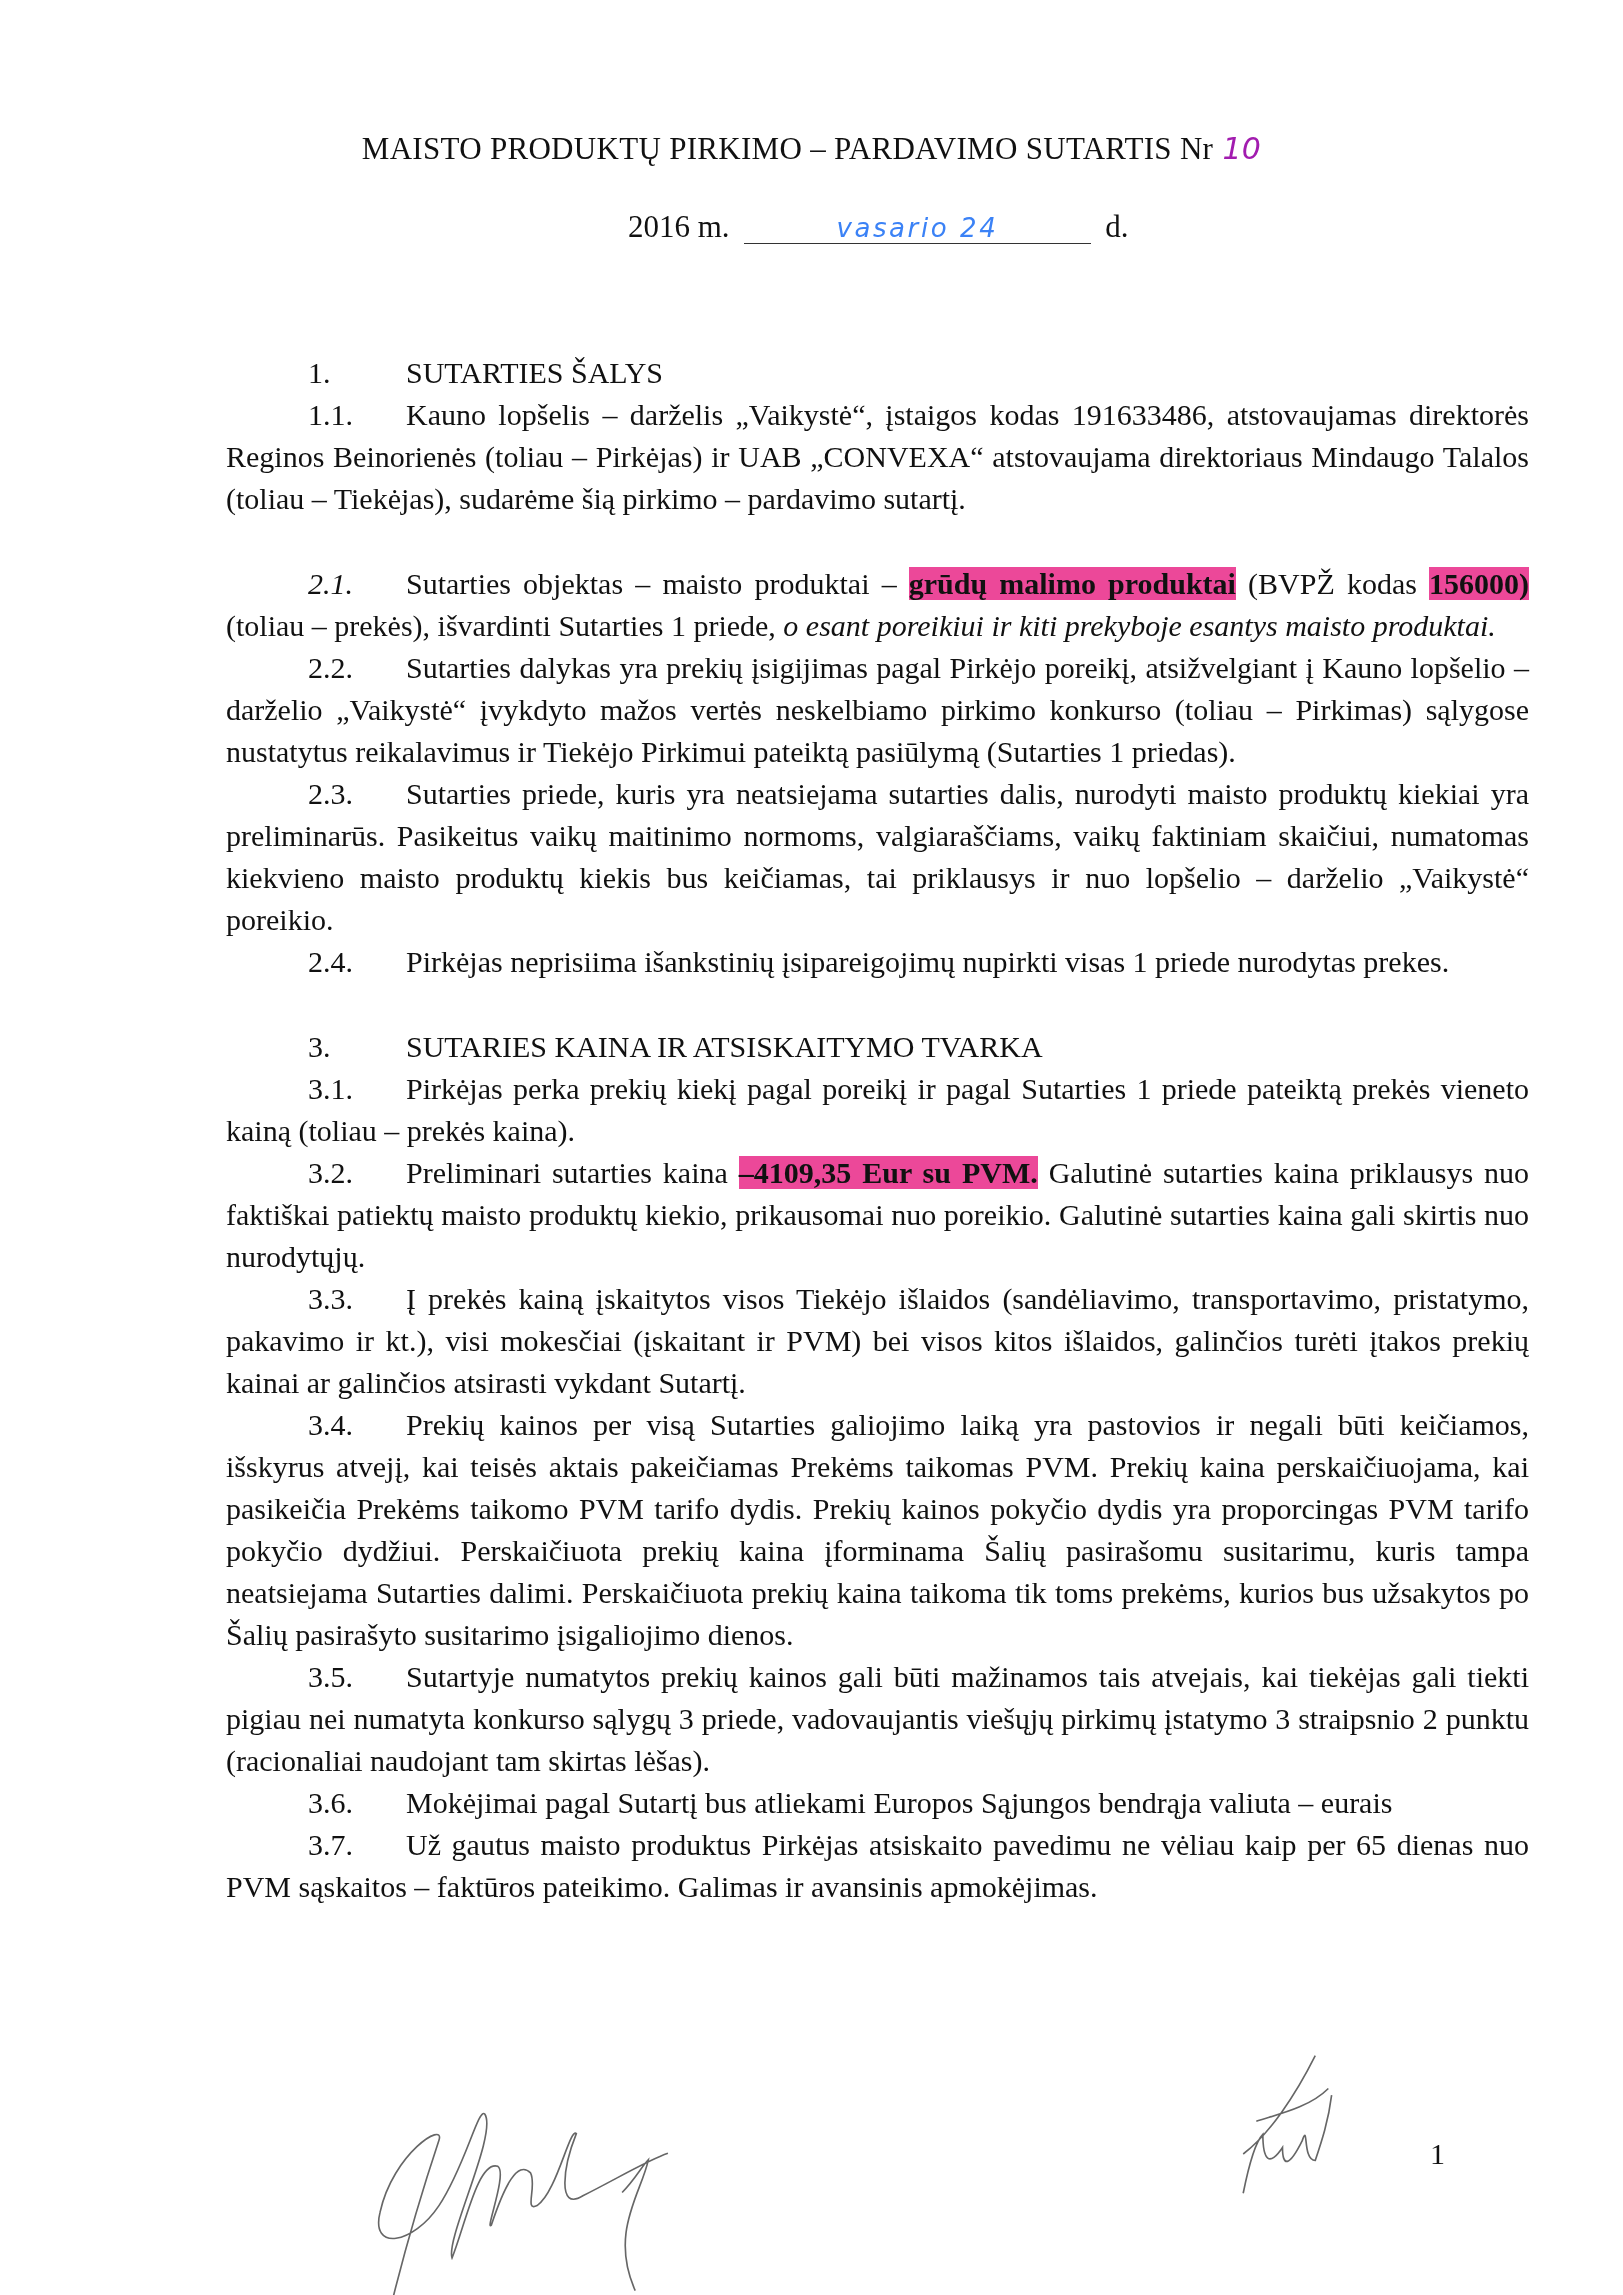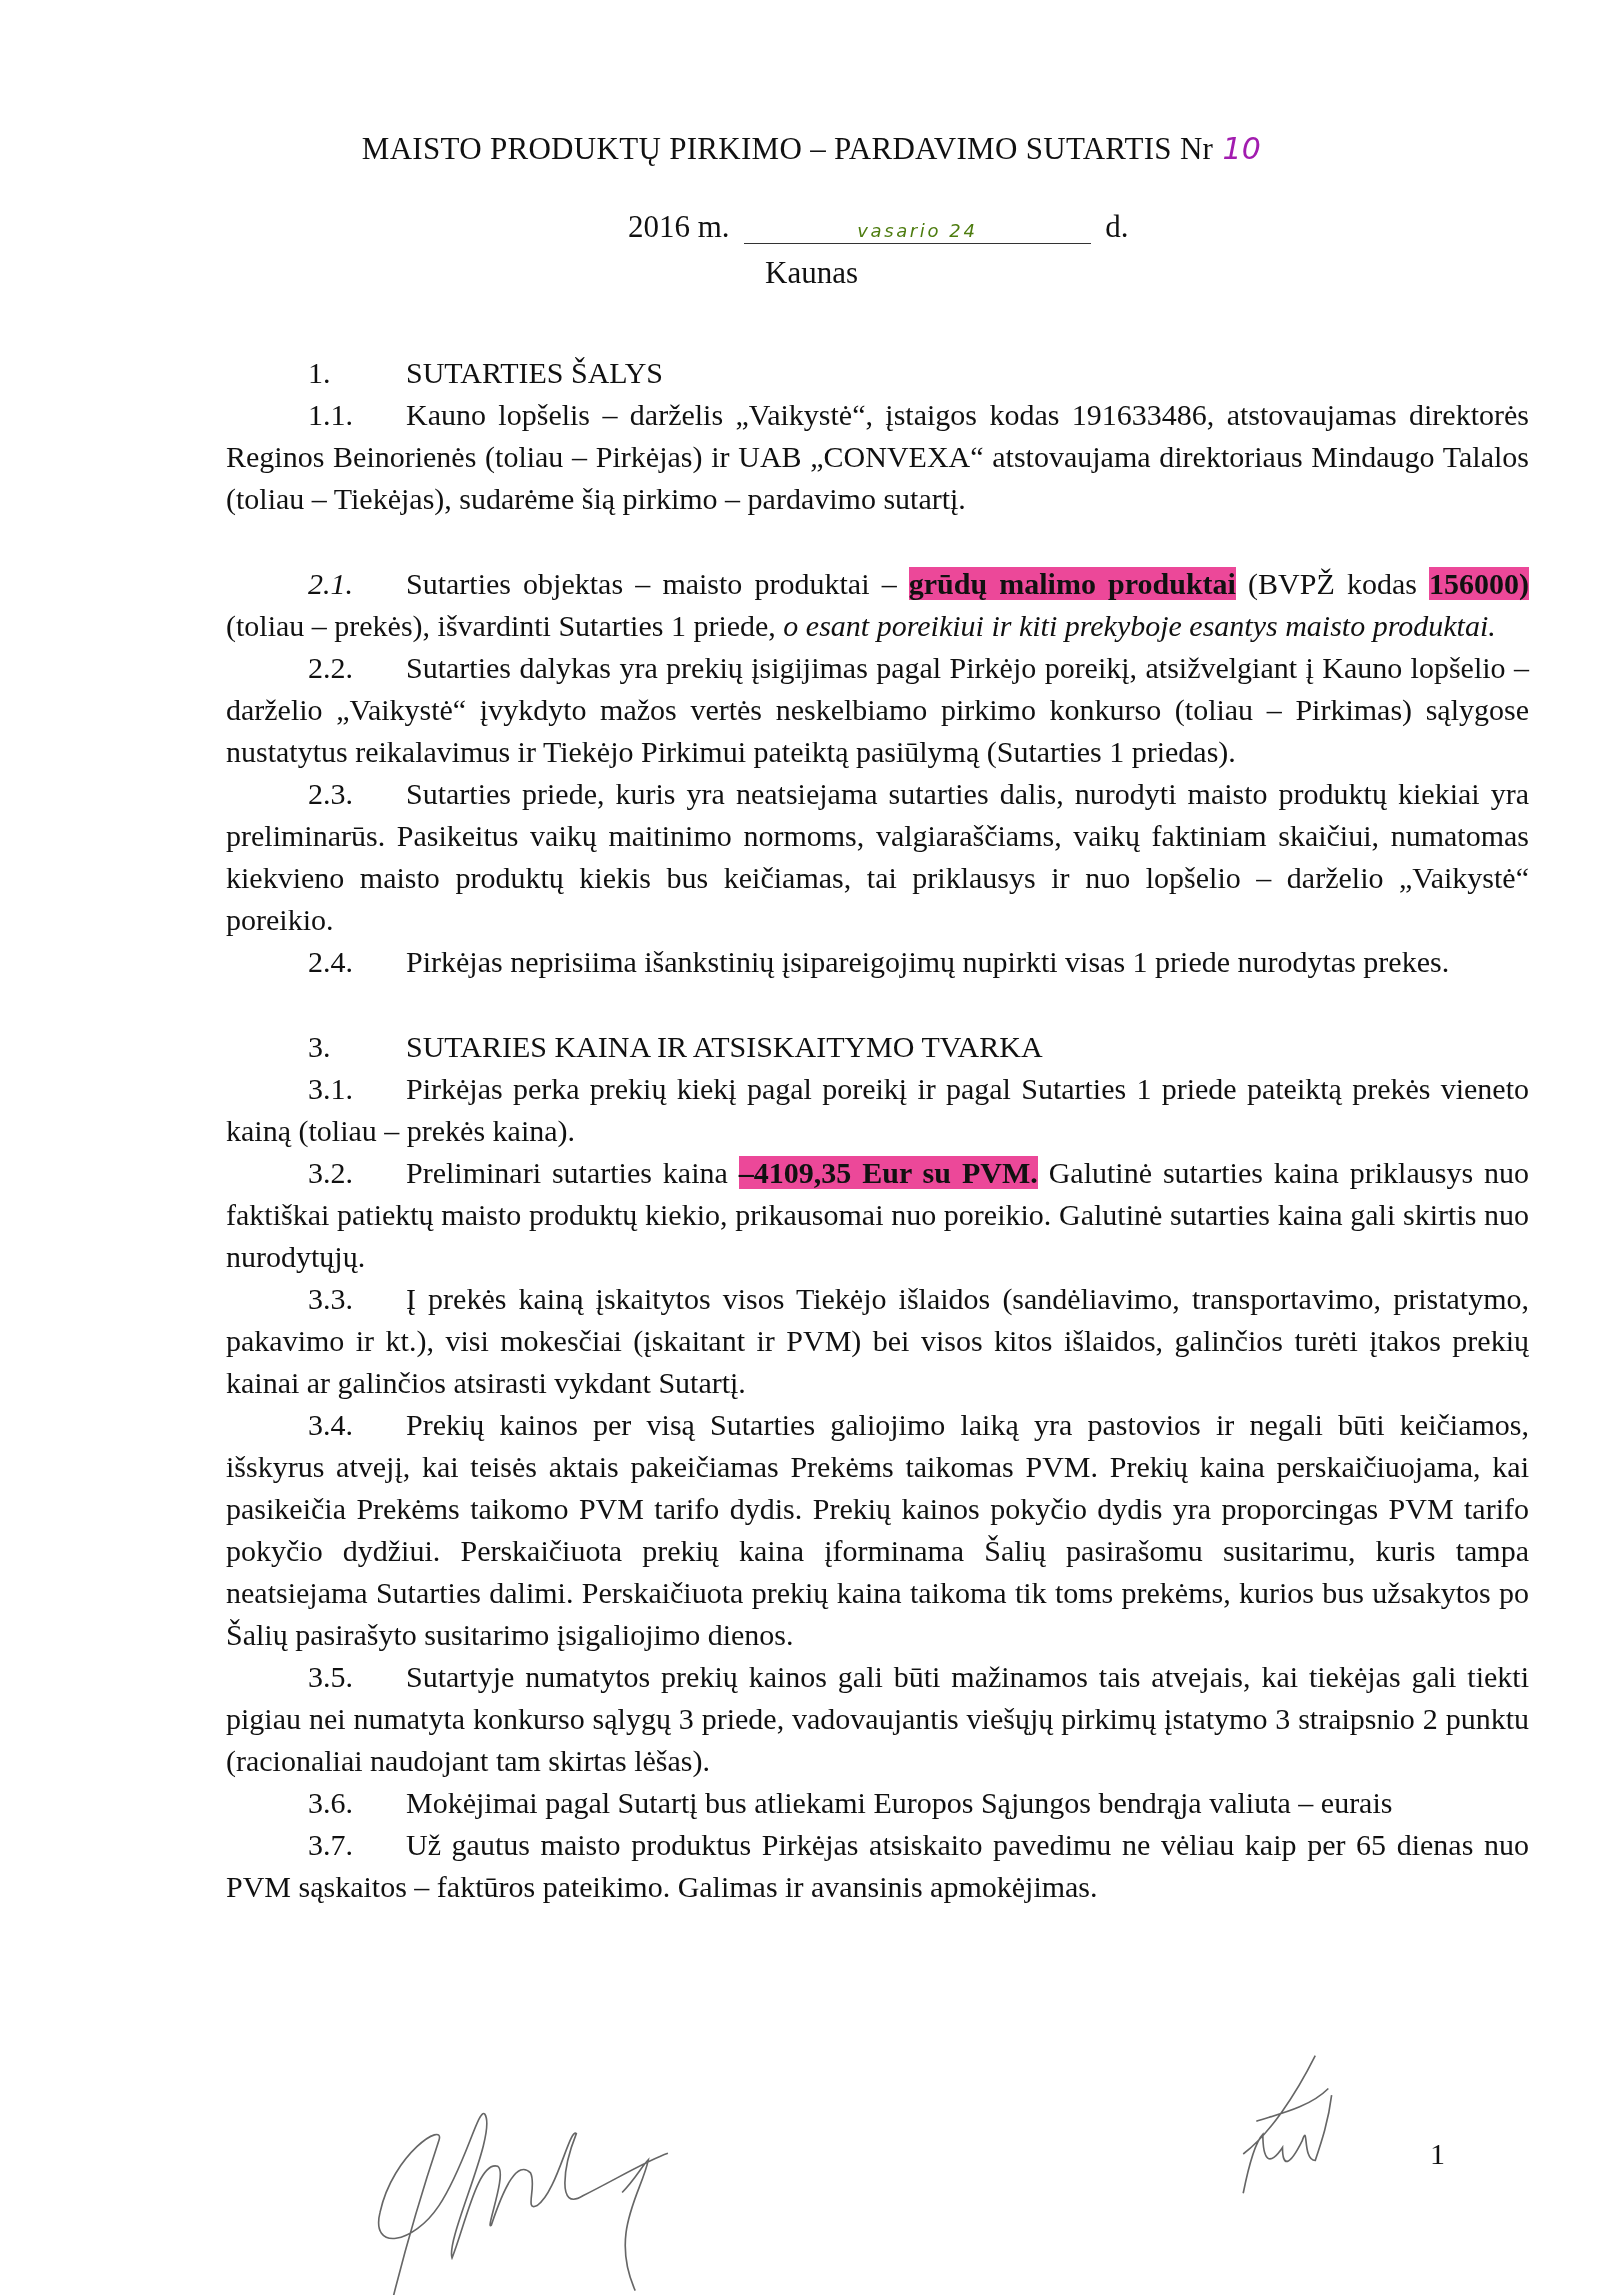--- a/index.html
+++ b/index.html
@@ -6,22 +6,22 @@
   body { width: 1623px; height: 2295px; position: relative; overflow: hidden;
          font-family: "Liberation Serif", "DejaVu Serif", serif; color: #111; }
   .page { position: absolute; left: 0; top: 0; width: 1623px; height: 2295px; }
   .title { position: absolute; top: 131px; left: 0; width: 1623px; text-align: center;
            font-size: 31px; letter-spacing: 0.3px; }
   .title .hand { font-family: "DejaVu Sans", sans-serif; font-style: italic; color: #a21caf;
                  font-size: 30px; margin-left: 9.2px; font-weight: 200; }
   .dateline { position: absolute; top: 209px; left: 628px; font-size: 31px; }
   .dateline .blank { display: inline-block; width: 347px; border-bottom: 1.3px solid #333;
                      text-align: center; margin: 0 6.5px; position: relative; height: 34px; vertical-align: baseline; }
-  .dateline .hand { font-family: "DejaVu Sans", sans-serif; font-style: italic; color: #4d7c0f;
-                    font-size: 18px; font-weight: 200; letter-spacing: 2.6px; }
+  .dateline .hand { font-family: "DejaVu Sans", sans-serif; font-style: italic; color: #3b82f6;
+                    font-size: 26px; font-weight: 200; letter-spacing: 2.6px; }
   .city { position: absolute; top: 255px; left: 0; width: 1623px; text-align: center; font-size: 31px; }
   .body { position: absolute; left: 226px; top: 352px; width: 1303px; font-size: 30px; line-height: 42px; }
   .section-h { margin: 0; padding-left: 82px; }
   .section-h .num { display: inline-block; width: 98px; }
   .para { margin: 0; text-align: justify; text-indent: 82px; }
   .para .num { display: inline-block; width: 98px; text-indent: 0; }
   .gap { height: 43px; }
   .hl { background-color: #ec4899; font-weight: bold; }
   .it { font-style: italic; }
   .sig-left { position: absolute; left: 367px; top: 2081px; width: 471px; height: 223px; }
@@ -36,21 +36,20 @@
   <div class="title">
     <span>MAISTO PRODUKTŲ PIRKIMO – PARDAVIMO SUTARTIS Nr</span><span class="hand">10</span>
   </div>
 
   <div class="dateline">
     <span>2016 m.</span>
     <span class="blank"><span class="hand">vasario    24</span></span>
     <span>d.</span>
   </div>
 
-  <div class="city">Kaunas</div>
 
   <div class="body">
 
     <p class="section-h">
       <span class="num">1.</span><span>SUTARTIES ŠALYS</span>
     </p>
     <p class="para">
       <span class="num">1.1.</span><span>Kauno lopšelis – darželis „Vaikystė“, įstaigos kodas 191633486, atstovaujamas direktorės Reginos Beinorienės (toliau – Pirkėjas) ir UAB „CONVEXA“ atstovaujama direktoriaus Mindaugo Talalos (toliau – Tiekėjas), sudarėme šią pirkimo – pardavimo sutartį.</span>
     </p>
 

